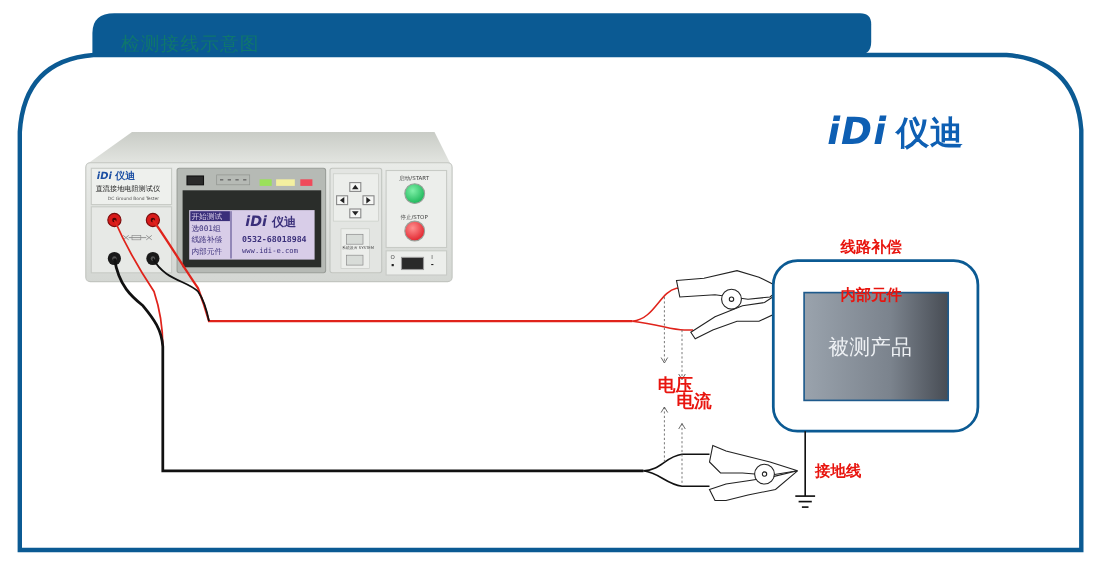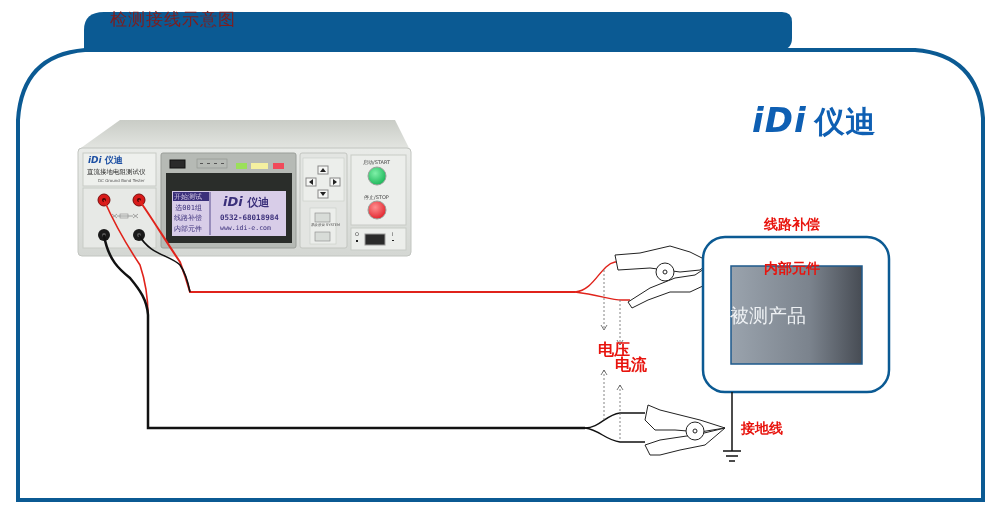--- a/index.html
+++ b/index.html
@@ -1,23 +1,23 @@
 <!DOCTYPE html>
 <html><head>
 <meta charset="utf-8">
 <style>
   html, body { margin:0; padding:0; background:#ffffff; }
   body { width:1000px; height:513px; position:relative; overflow:hidden; font-family:"DejaVu Sans", sans-serif; }
   #stage { position:absolute; left:0; top:0; width:1000px; height:513px; }
-  .title-text { position:absolute; left:110px; top:8px; color:#7f1d1d; font-size:17px; font-family:Liberation Mono, monospace; letter-spacing:1px; }
+  .title-text { position:absolute; left:110px; top:28px; color:#0f766e; font-size:17px; font-family:Liberation Mono, monospace; letter-spacing:1px; }
   .logo-big { position:absolute; left:752px; top:100px; color:#0e5fb3; font-weight:bold; font-style:italic; font-size:34px; font-family:"DejaVu Sans", sans-serif; letter-spacing:1px; }
   .logo-big .cn { font-style:normal; font-size:30px; margin-left:8px; }
   .lbl-red { position:absolute; color:#e8140e; font-weight:bold; font-size:14px; }
   .lbl-red-lg { position:absolute; color:#e8140e; font-size:16px; font-weight:bold; }
-  .product-text { position:absolute; left:730px; top:303px; width:122px; text-align:left; color:#eef1f4; font-size:19px; font-family:"DejaVu Serif", serif; }
+  .product-text { position:absolute; left:730px; top:303px; width:122px; text-align:center; color:#eef1f4; font-size:19px; font-family:"DejaVu Serif", serif; }
   .lcd-text { position:absolute; font-family:"DejaVu Sans Mono", monospace; color:#3a2f7a; }
   .panel-small { position:absolute; font-size:5px; color:#444; white-space:nowrap; }
 </style>
 </head>
 <body>
 
 <svg id="stage" width="1000" height="513" viewBox="0 0 1000 513" xmlns="http://www.w3.org/2000/svg">
   <defs>
     <linearGradient id="prodGrad" x1="0" y1="0" x2="1" y2="0">
       <stop offset="0" stop-color="#9aa3ad"></stop>
@@ -156,21 +156,21 @@
 <div class="logo-big">
   <span>iDi</span><span class="cn">仪迪</span>
 </div>
 
 <div style="position:absolute;left:88px;top:154px;font-size:9px;font-weight:bold;font-style:italic;color:#1c4fa3;">
   <span>iDi</span> <span style="font-style:normal">仪迪</span>
 </div>
 <div style="position:absolute;left:87px;top:168px;font-size:6.5px;color:#222;">直流接地电阻测试仪</div>
 <div style="position:absolute;left:98px;top:178px;font-size:4px;color:#555;">DC Ground Bond Tester</div>
 
-<div class="lcd-text" style="left:174px;top:192px;font-size:7px;line-height:10.5px;text-align:right;">
+<div class="lcd-text" style="left:174px;top:192px;font-size:7px;line-height:10.5px;">
   <div style="color:#d8cde8">开始测试</div>
   <div>选001组</div>
   <div>线路补偿</div>
   <div>内部元件</div>
 </div>
 <div class="lcd-text" style="left:223px;top:194px;font-size:13px;font-weight:bold;font-style:italic;font-family:'DejaVu Sans',sans-serif;">
   <span>iDi</span> <span style="font-style:normal;font-size:11px">仪迪</span>
 </div>
 <div class="lcd-text" style="left:220px;top:213px;font-size:7.5px;font-weight:bold;">0532-68018984</div>
 <div class="lcd-text" style="left:220px;top:224px;font-size:6.5px;">www.idi-e.com</div>

